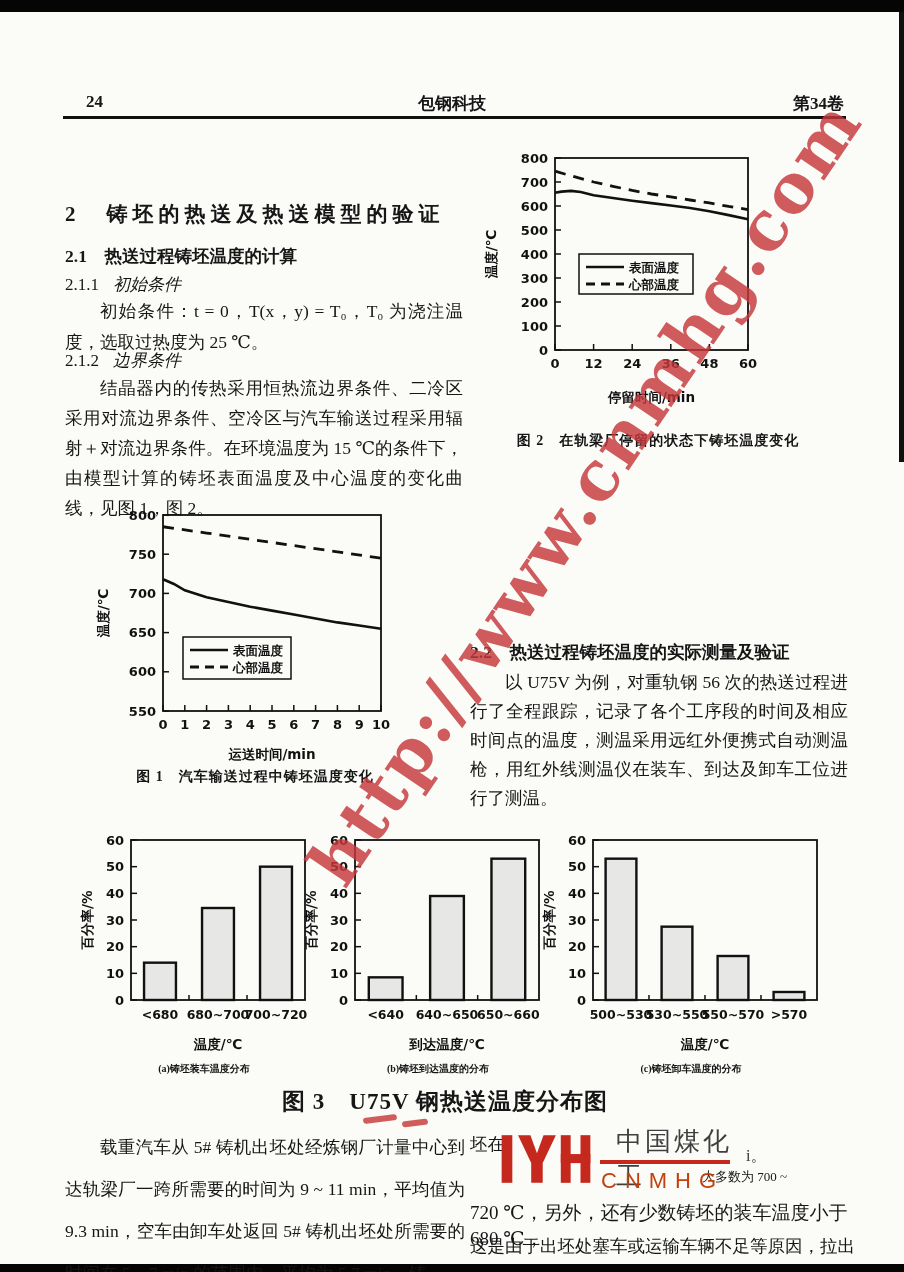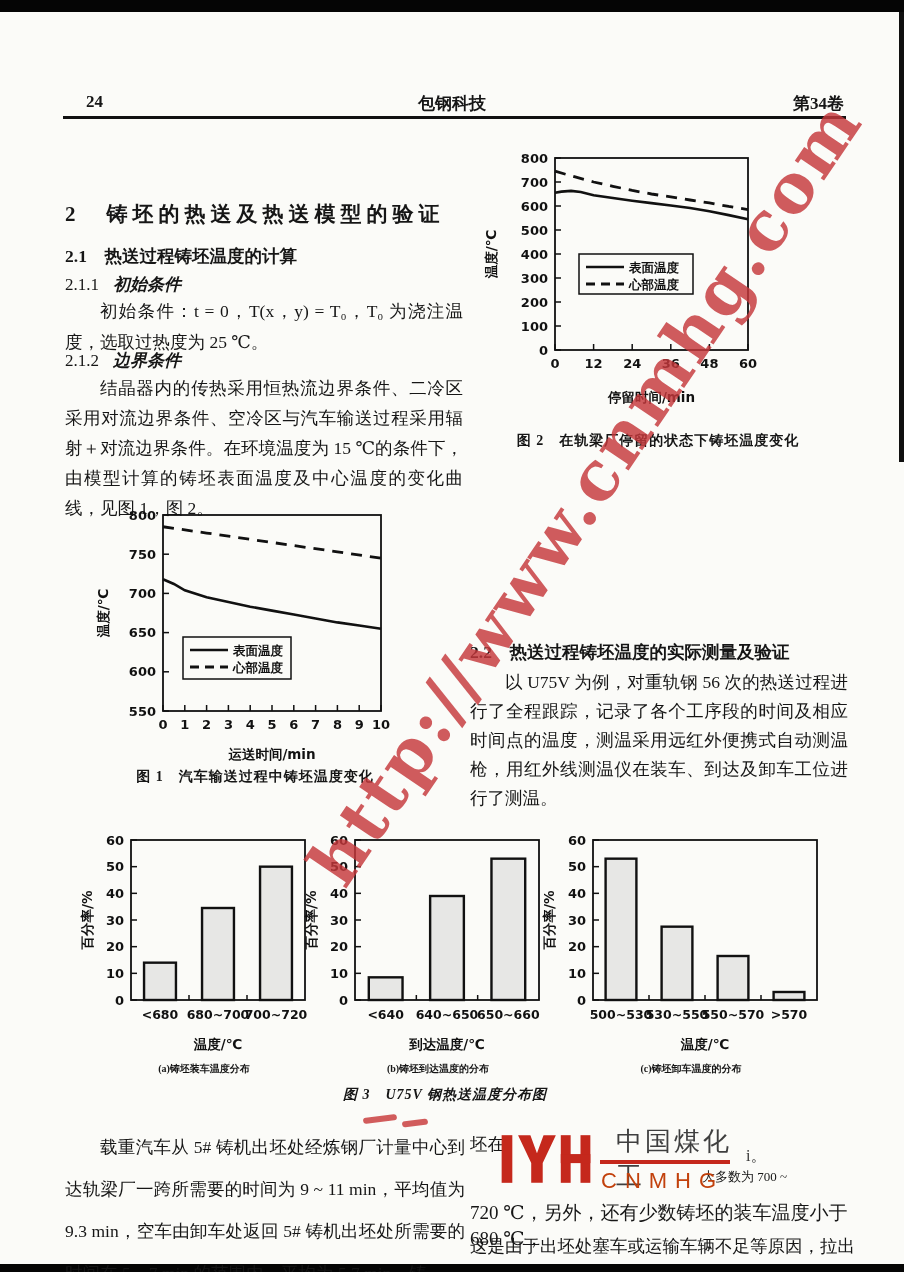--- a/index.html
+++ b/index.html
@@ -14,21 +14,21 @@
   .hdr{top:92px;font-size:17px;font-weight:bold;}
   .hdr-center{left:0;width:904px;text-align:center;}
   .hdr-rule{left:63px;top:116px;width:783px;height:3px;background:#111;}
   
   .para{font-size:17.5px;text-align:justify;margin:0;text-indent:2em;}
   .lh31{line-height:31px;} .lh30{line-height:30px;} .lh29{line-height:29px;} .lh35{line-height:42px;}
   .w-left{left:65px;width:398px;} .w-right{left:470px;width:378px;}
   .h-sec2{font-size:21px;font-weight:bold;letter-spacing:5px;}
   .h-sub{font-size:17.5px;font-weight:bold;}
   .h-sub3 .num{font-style:normal;margin-right:14px;}
-  .h-sub3 .lbl{font-style:italic;font-weight:bold;}
+  .h-sub3 .lbl{font-style:italic;font-weight:normal;}
   .fig-caption{font-size:14px;font-weight:bold;text-align:center;letter-spacing:1px;}
   .sub-caption{font-size:10px;font-weight:bold;text-align:center;}
   svg text{font-family:"DejaVu Sans","Liberation Sans",sans-serif;fill:#111;}
   
   .watermark{left:585px;top:492px;transform:translate(-50%,-50%) rotate(-56deg);
     font-family:"DejaVu Serif",serif;font-size:68px;font-weight:bold;letter-spacing:3px;
     color:rgba(196,55,58,.82);white-space:nowrap;z-index:5;pointer-events:none;}
   .red-frag{background:rgba(199,53,53,.8);border-radius:3px;z-index:5;}
   
   .logo{z-index:6;}
@@ -238,21 +238,21 @@
         <text x="80" y="189" text-anchor="middle" font-size="12.5" font-weight="bold">500~530</text>
         <text x="136" y="189" text-anchor="middle" font-size="12.5" font-weight="bold">530~550</text>
         <text x="192" y="189" text-anchor="middle" font-size="12.5" font-weight="bold">550~570</text>
         <text x="248" y="189" text-anchor="middle" font-size="12.5" font-weight="bold">&gt;570</text>
         <text x="164" y="219" text-anchor="middle" font-size="13.5" font-weight="bold">温度/℃</text>
       </svg></div>
 
   <div class="abs sub-caption" style="left:79px;top:1062px;width:250px;">(a)铸坯装车温度分布</div>
   <div class="abs sub-caption" style="left:541px;top:1062px;width:300px;">(c)铸坯卸车温度的分布</div>
   <div class="abs sub-caption" style="left:303px;top:1062px;width:270px;">(b)铸坯到达温度的分布</div>
-  <div class="abs fig-caption" style="left:65px;top:1086px;width:760px;font-size:14px;font-style:italic;">图 3　U75V 钢热送温度分布图</div>
+  <div class="abs fig-caption" style="left:65px;top:1086px;width:760px;font-size:23px;">图 3　U75V 钢热送温度分布图</div>
 
   <p class="abs para lh35" style="left:65px;top:1126px;width:400px;">载重汽车从 5# 铸机出坯处经炼钢厂计量中心到达轨梁厂一跨所需要的时间为 9 ~ 11 min，平均值为 9.3 min，空车由卸车处返回 5# 铸机出坯处所需要的时间在 5 ~ 7 min 的范围内，平均为 5.7 min。铸</p>
 
   <span class="abs" style="left:470px;top:1132px;font-size:17.5px;">坯在</span>
   <span class="abs logo-i" style="left:746px;top:1146px;">i。</span>
   <span class="abs" style="left:702px;top:1168px;font-size:13px;">大多数为 700 ~</span>
   <span class="abs" style="left:470px;top:1200px;font-size:19px;width:390px;">720 ℃，另外，还有少数铸坯的装车温度小于680 ℃，</span>
   <span class="abs" style="left:470px;top:1234px;font-size:17.5px;width:390px;">这是由于出坯处塞车或运输车辆不足等原因，拉出</span>
 
   <div class="abs logo" style="left:500px;top:1124px;width:250px;height:80px;">

